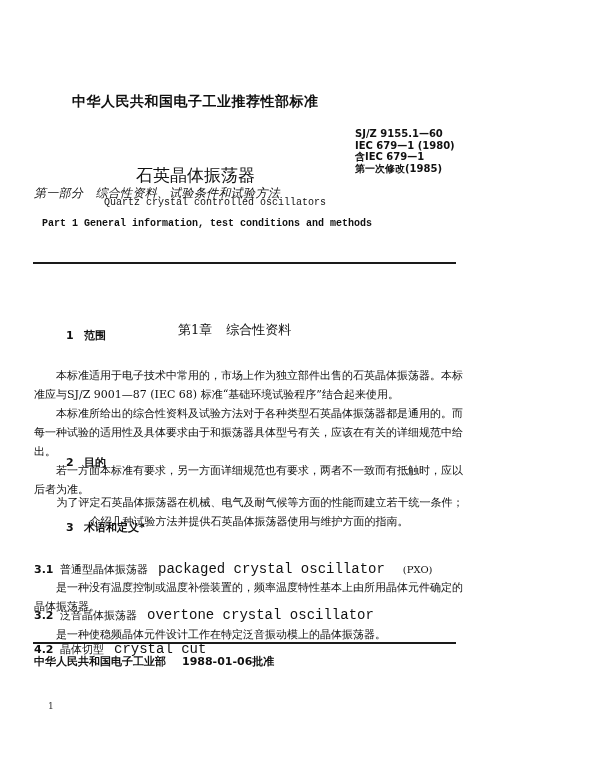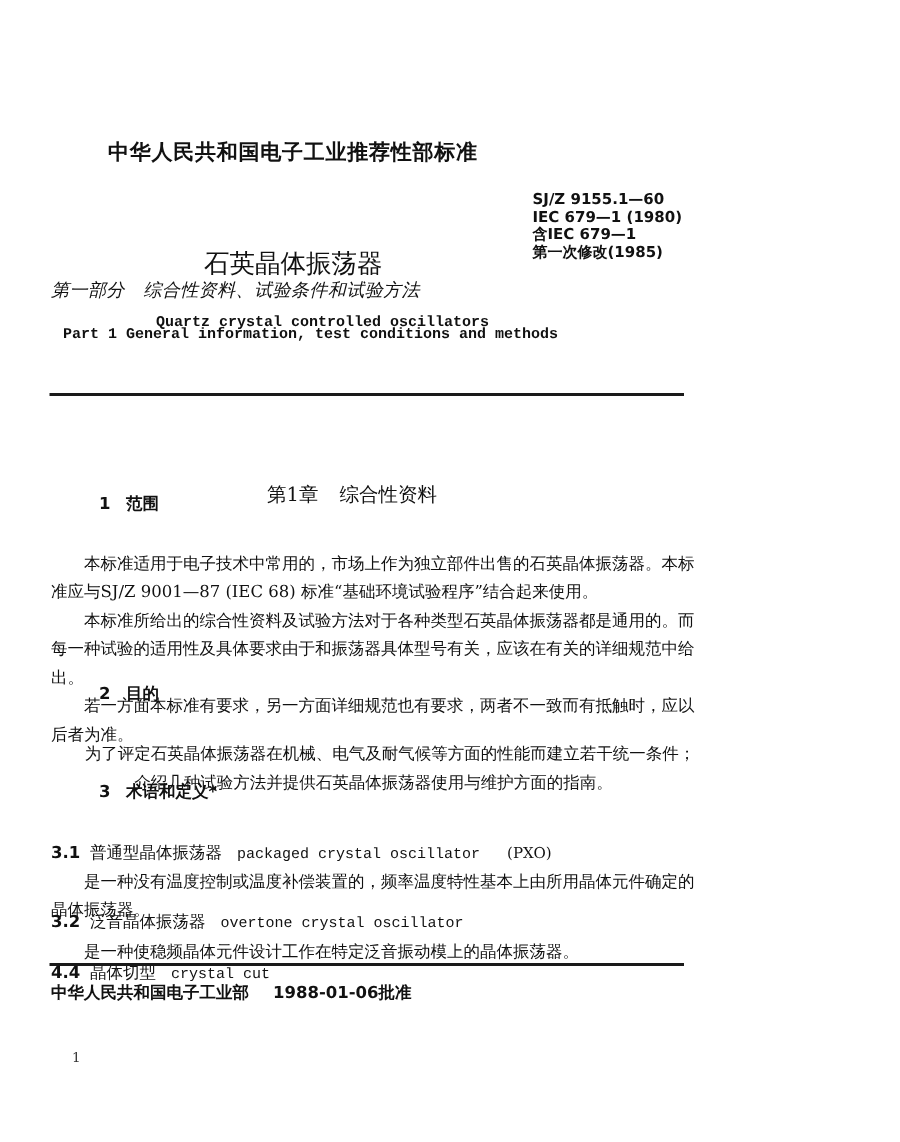--- a/index.html
+++ b/index.html
@@ -13,21 +13,21 @@
     .serif { font-family: "DejaVu Serif", "Liberation Serif", serif; margin-top: 21px; }
     .mono { font-family: "Liberation Mono", "DejaVu Sans Mono", monospace; }
 
     #issuer-header { left: 72px; top: 93px; font-size: 14px; letter-spacing: 0.5px; }
 
     #std-codes { left: 355px; top: 128px; font-size: 10px; line-height: 11.5px; }
     #std-codes div { white-space: nowrap; }
 
     #title-cn { left: 136px; top: 143px; font-size: 17px; }
     #subtitle-cn { left: 34px; top: 164px; font-size: 12px; letter-spacing: 0.3px; font-style: italic; }
-    #title-en { left: 104px; top: 210px; font-size: 10px; font-weight: bold; }
+    #title-en { left: 104px; top: 197px; font-size: 10px; font-weight: normal; }
     #subtitle-en { left: 42px; top: 218px; font-size: 10px; font-weight: bold; }
 
     .rule { position: absolute; left: 33px; width: 423px; height: 2px; background: #1a1a1a; }
     #top-rule { top: 262px; }
     #bottom-rule { top: 642px; }
 
     #chapter-title { left: 178px; top: 300px; font-size: 13px; }
     #chapter-title span { margin-right: 14px; }
 
     .sec-head { font-size: 11px; margin-left: 32px; }
@@ -40,21 +40,21 @@
     #s2-body { left: 34px; top: 472px; width: 430px; white-space: normal; text-align: center; }
     #s3-head { left: 34px; top: 520px; }
     #s31-head { left: 34px; top: 540px; font-size: 11px; }
     #s31-body { left: 34px; top: 557px; width: 430px; white-space: normal; }
     #s32-head { left: 34px; top: 586px; font-size: 11px; }
     #s32-body { left: 34px; top: 604px; width: 430px; white-space: normal; }
     #s33-head { left: 34px; top: 620px; font-size: 11px; }
 
     .indent { text-indent: 22px; }
     .line { display: block; }
-    .en-term { margin-left: 10px; font-size: 10px; }
+    .en-term { margin-left: 10px; font-size: 14px; }
     .abbr { margin-left: 18px; font-size: 10px; }
 
     #approval { left: 34px; top: 654px; font-size: 11px; }
     #approval .date { margin-left: 16px; }
     #page-number { left: 48px; top: 680px; font-size: 9px; color: #333; }
   </style>
 </head>
 <body>
 
 <div id="issuer-header" class="abs bold-sans">中华人民共和国电子工业推荐性部标准</div>
@@ -105,21 +105,21 @@
 </div>
 
 <div id="s32-head" class="abs serif">
   <span class="sec-num bold-sans" style="width:26px">3.2</span><span>泛音晶体振荡器</span><span class="en-term mono">overtone crystal oscillator</span>
 </div>
 <div id="s32-body" class="abs para serif">
   <span class="line indent">是一种使稳频晶体元件设计工作在特定泛音振动模上的晶体振荡器。</span>
 </div>
 
 <div id="s33-head" class="abs serif">
-  <span class="sec-num bold-sans" style="width:26px">4.4</span><span>晶体切型</span><span class="en-term mono">crystal cut</span>
+  <span class="sec-num bold-sans" style="width:26px">4.2</span><span>晶体切型</span><span class="en-term mono">crystal cut</span>
 </div>
 
 <div id="bottom-rule" class="rule"></div>
 
 <div id="approval" class="abs bold-sans">
   <span>中华人民共和国电子工业部</span><span class="date">1988-01-06批准</span>
 </div>
 <div id="page-number" class="abs serif">1</div>
 
 </body></html>

